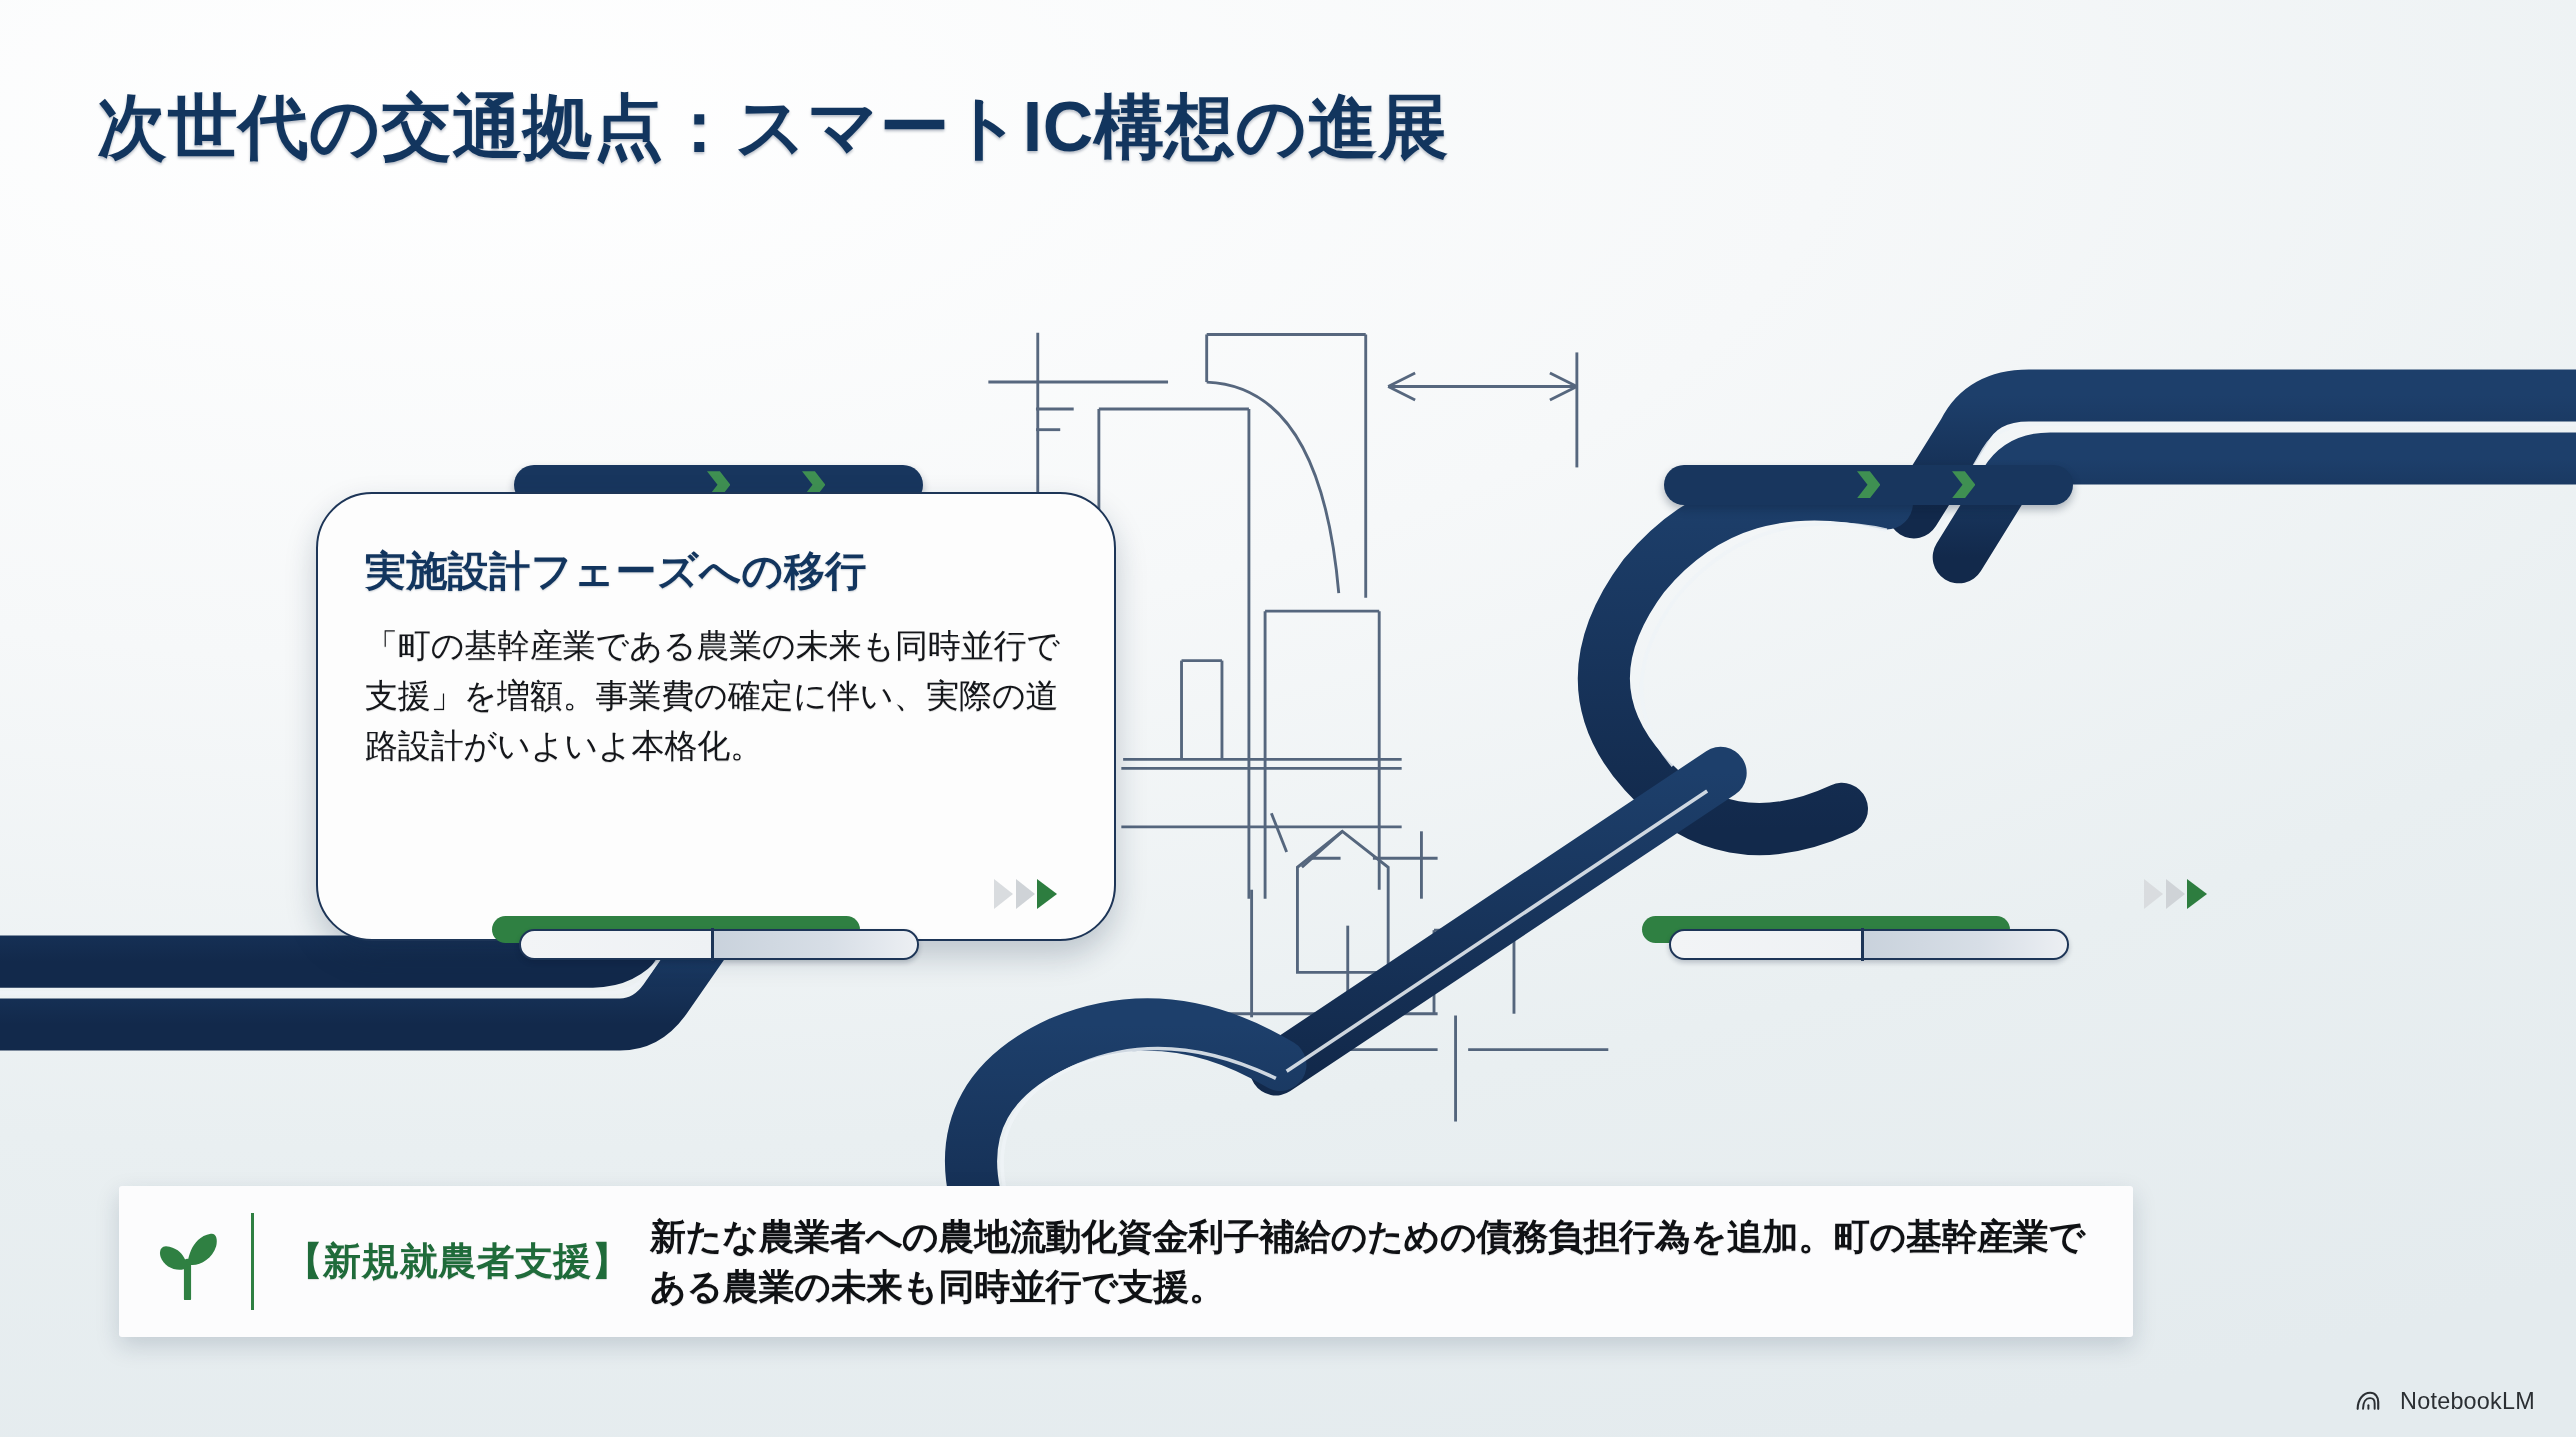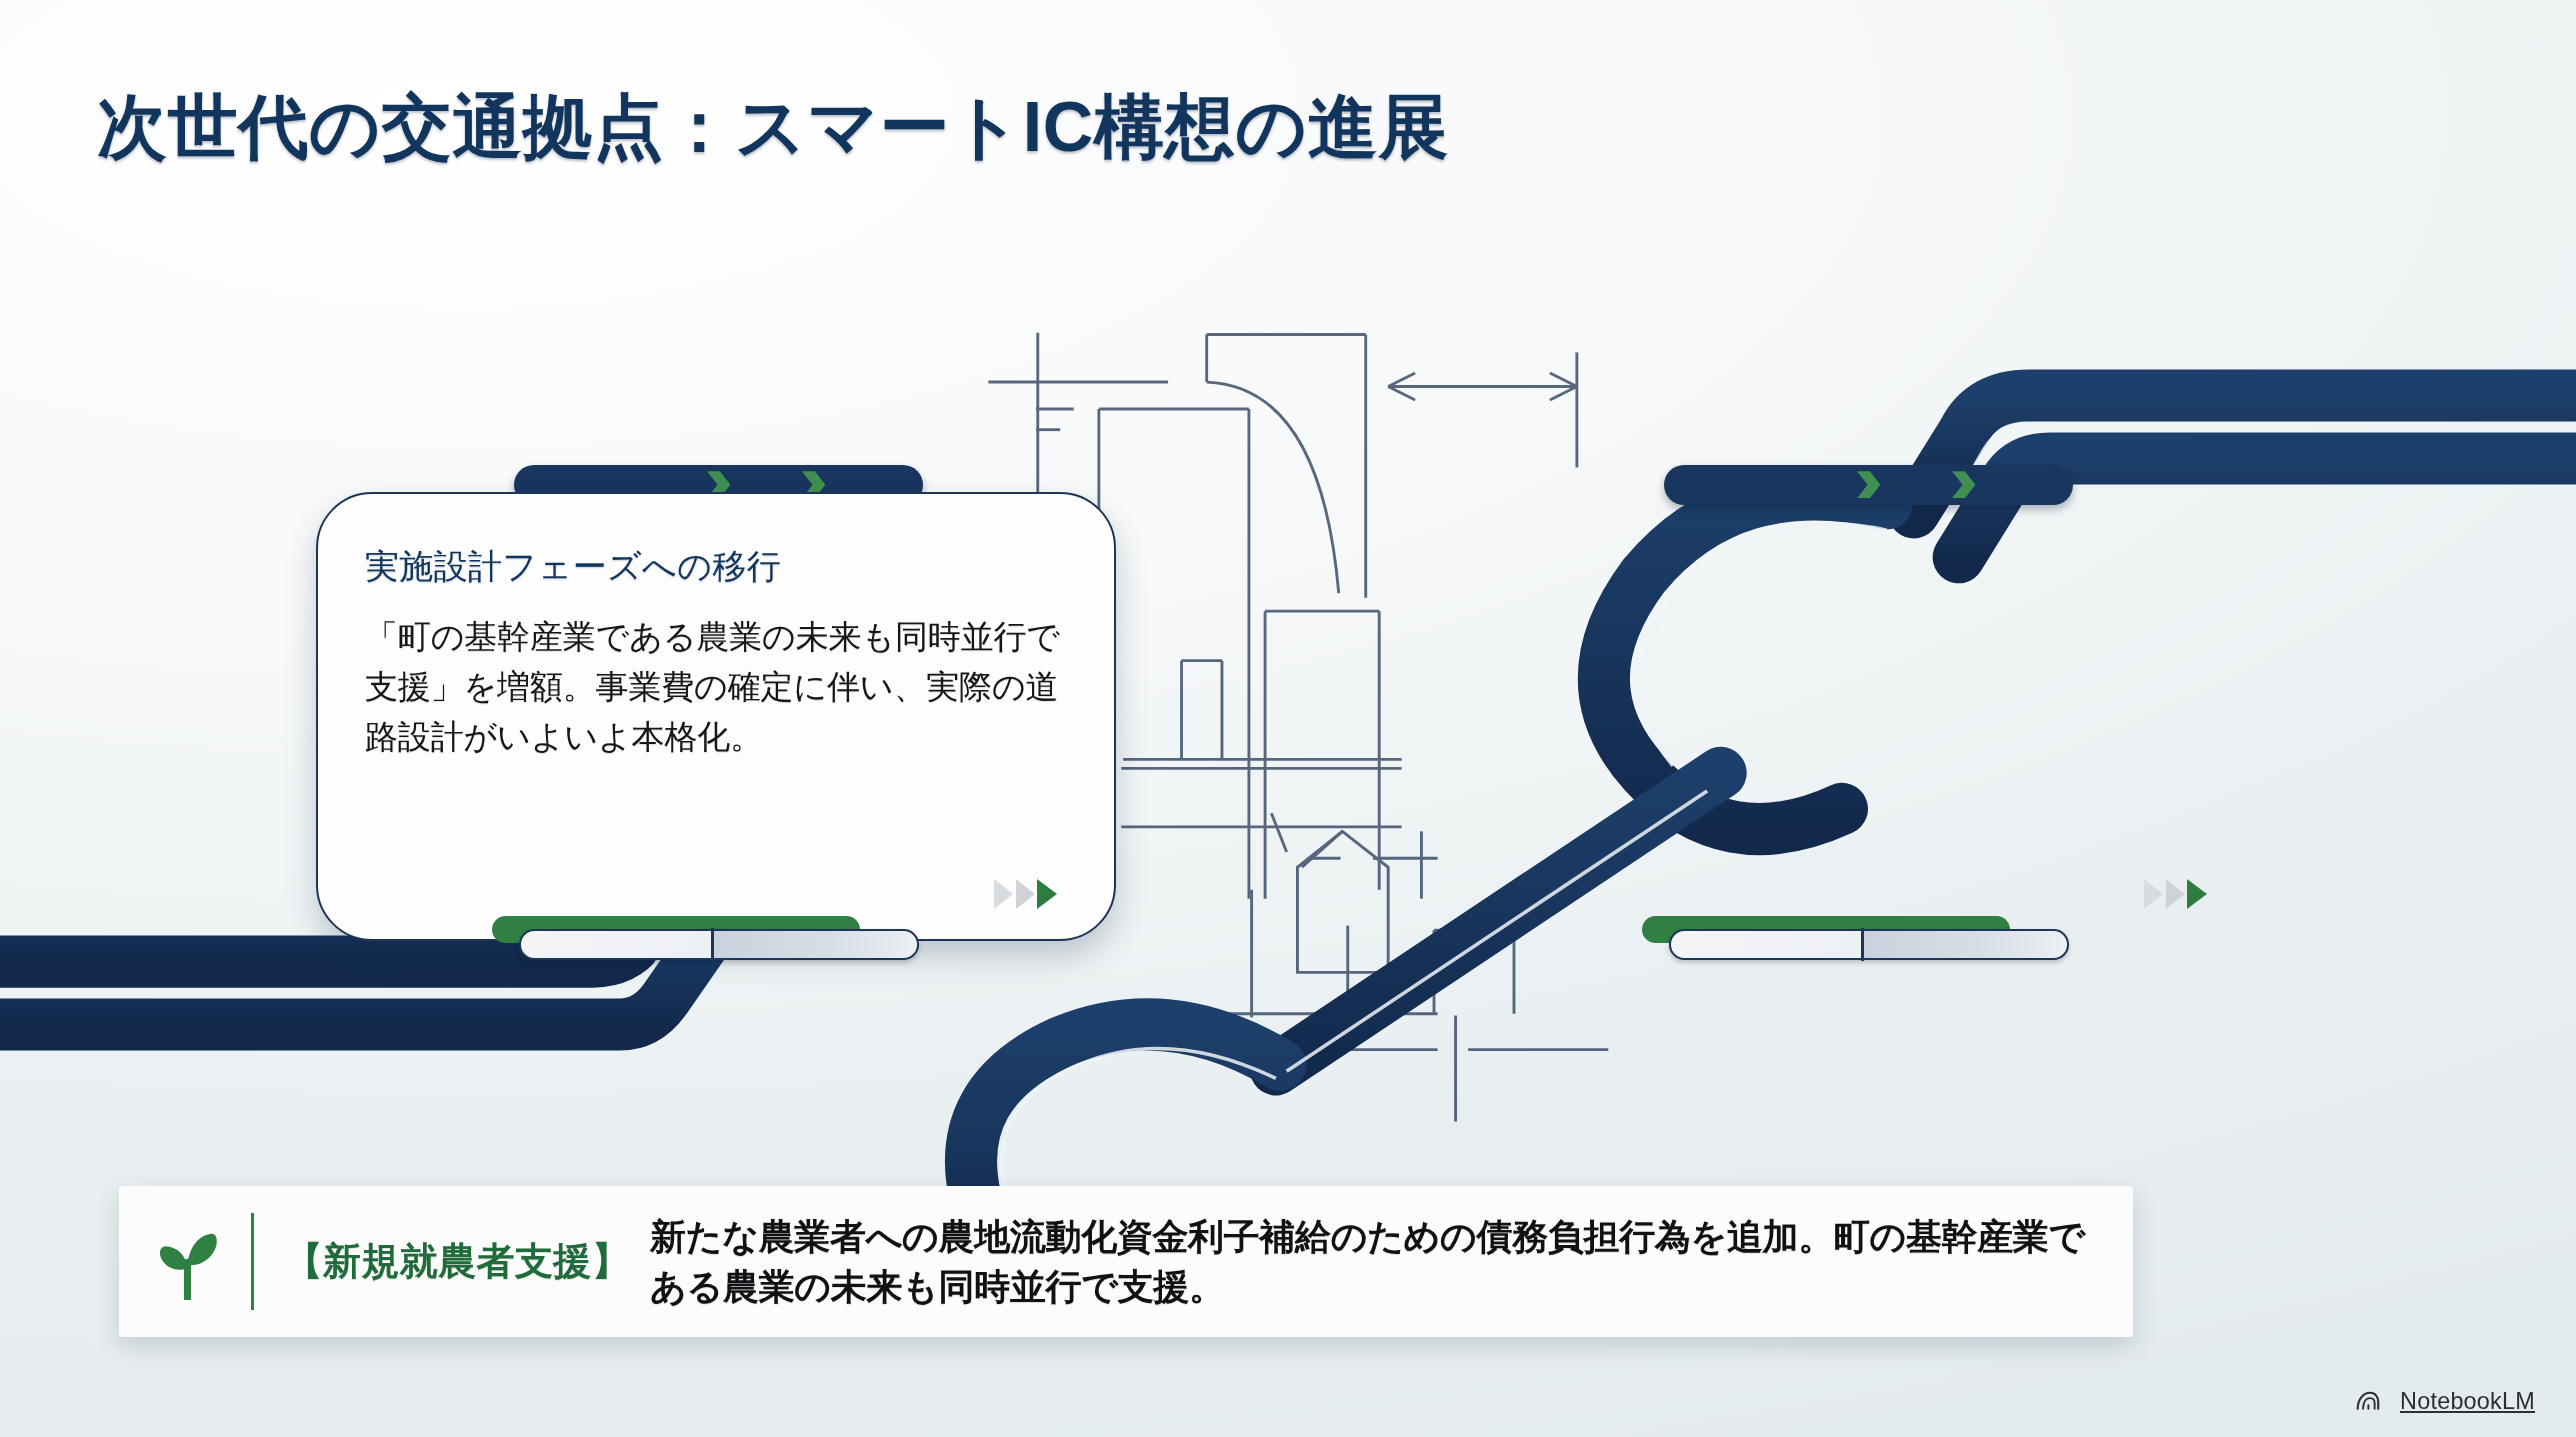--- a/index.html
+++ b/index.html
@@ -48,22 +48,22 @@
     background: #fdfdfd;
     border: 2.7px solid #1d3557;
     border-radius: 56px;
     box-shadow: 0 14.4px 31px rgba(18,40,70,0.22);
     box-sizing: border-box;
   }
   .card-inner {
     padding: 50px 41px 36px 47px;
   }
   .card-title {
-    font-size: 34px;
-    font-weight: 400;
+    font-size: 41px;
+    font-weight: 700;
     color: #12355e;
     letter-spacing: 0.01em;
     text-shadow: 0 0.9px 1.8px rgba(10,30,60,0.22);
     margin: 0 0 21.6px 0;
     white-space: nowrap;
   }
   .card-body {
     font-size: 33px;
     line-height: 1.52;
     color: #14161a;
@@ -194,21 +194,20 @@
   #watermark {
     position: absolute;
     right: 41px;
     bottom: 23.4px;
     display: flex;
     align-items: center;
     gap: 20px;
     color: #2b2f33;
     font-size: 23.4px;
     letter-spacing: 0.01em;
-    text-decoration: underline;
   }
   #watermark svg { display:block; }
 </style>
 </head>
 <body>
 
 <div id="slide">
 
   <svg id="bg-art" viewBox="0 0 2867 1600">
     <defs>

